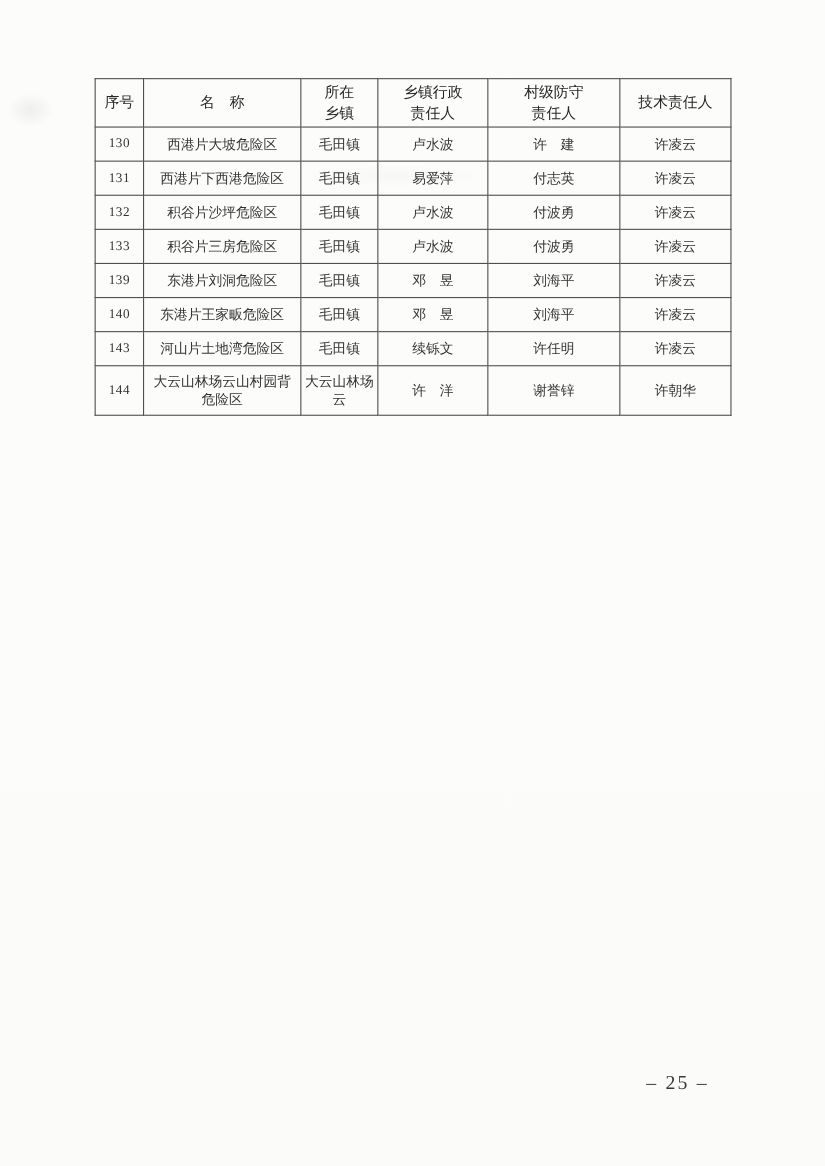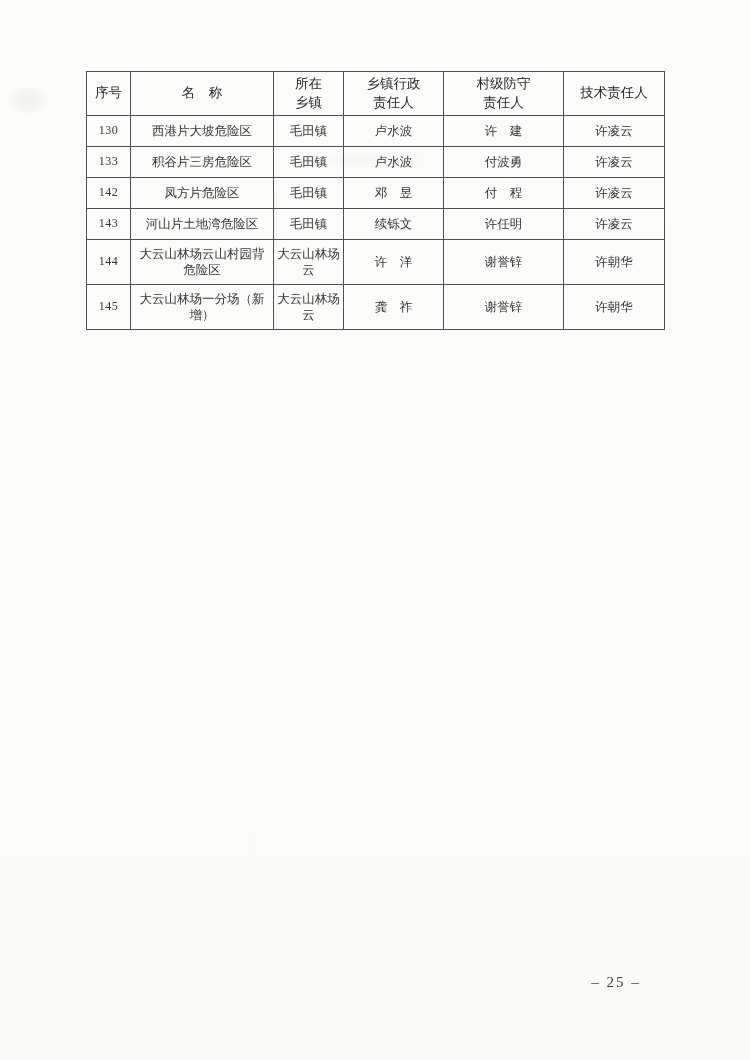--- a/index.html
+++ b/index.html
@@ -66,21 +66,21 @@
     font-family: "Liberation Serif", "DejaVu Serif", serif;
     font-size: 12px;
     letter-spacing: 0.5px;
   }
   .page-footer {
     position: absolute;
     left: 576px;
     top: 974px;
     width: 80px;
     text-align: center;
-    font-size: 15px;
+    font-size: 18px;
     letter-spacing: 2px;
     color: #3a3a3a;
   }
 </style>
 </head>
 <body>
 
 <div class="scan-layer"></div>
 
 <table class="doc-table">
@@ -108,55 +108,71 @@
   <tbody id="table-body">
       <tr>
         <td class="c-seq">130</td>
         <td>西港片大坡危险区</td>
         <td>毛田镇</td>
         <td>卢水波</td>
         <td>许　建</td>
         <td>许凌云</td>
       </tr>
       <tr>
+        <td class="c-seq">131</td>
+        <td>西港片下西港危险区</td>
+        <td>毛田镇</td>
+        <td>易爱萍</td>
+        <td>付志英</td>
+        <td>许凌云</td>
+      </tr>
+      <tr>
+        <td class="c-seq">132</td>
+        <td>积谷片沙坪危险区</td>
+        <td>毛田镇</td>
+        <td>卢水波</td>
+        <td>付波勇</td>
+        <td>许凌云</td>
+      </tr>
+      <tr>
         <td class="c-seq">133</td>
         <td>积谷片三房危险区</td>
         <td>毛田镇</td>
         <td>卢水波</td>
         <td>付波勇</td>
         <td>许凌云</td>
       </tr>
       <tr>
-        <td class="c-seq">142</td>
-        <td>凤方片危险区</td>
+        <td class="c-seq">139</td>
+        <td>东港片刘洞危险区</td>
         <td>毛田镇</td>
         <td>邓　昱</td>
-        <td>付　程</td>
+        <td>刘海平</td>
+        <td>许凌云</td>
+      </tr>
+      <tr>
+        <td class="c-seq">140</td>
+        <td>东港片王家畈危险区</td>
+        <td>毛田镇</td>
+        <td>邓　昱</td>
+        <td>刘海平</td>
         <td>许凌云</td>
       </tr>
       <tr>
         <td class="c-seq">143</td>
         <td>河山片土地湾危险区</td>
         <td>毛田镇</td>
         <td>续铄文</td>
         <td>许任明</td>
         <td>许凌云</td>
       </tr>
       <tr class="tall">
         <td class="c-seq">144</td>
         <td>大云山林场云山村园背危险区</td>
         <td>大云山林场云</td>
         <td>许　洋</td>
         <td>谢誉锌</td>
         <td>许朝华</td>
       </tr>
-      <tr class="tall">
-        <td class="c-seq">145</td>
-        <td>大云山林场一分场（新增）</td>
-        <td>大云山林场云</td>
-        <td>龚　祚</td>
-        <td>谢誉锌</td>
-        <td>许朝华</td>
-      </tr>
     </tbody>
 </table>
 
 <div class="page-footer">– 25 –</div>
 
 </body></html>

